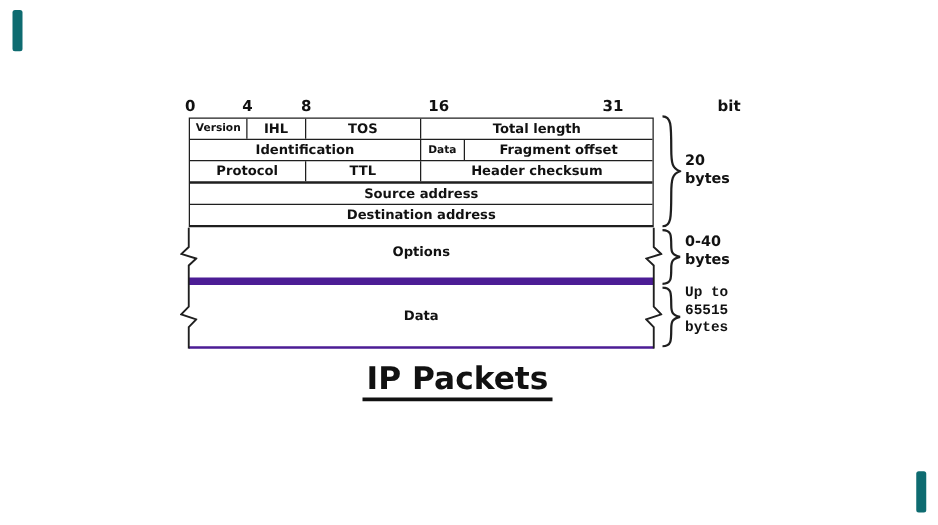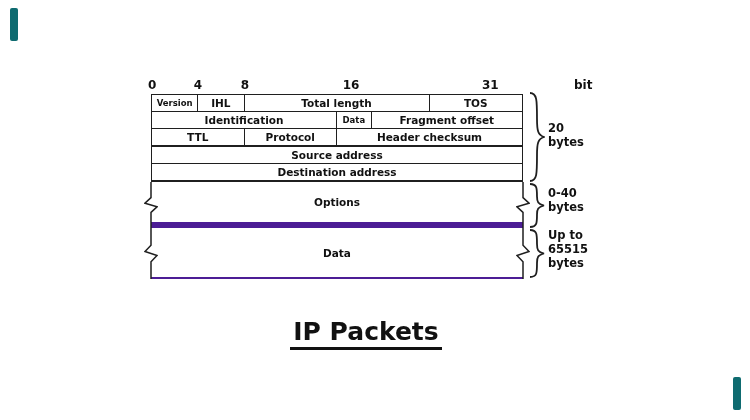--- a/index.html
+++ b/index.html
@@ -47,23 +47,23 @@
 
   .brace{position:absolute;}
   .brace-1{left:527px;top:92px;}
   .brace-2{left:527px;top:183px;}
   .brace-3{left:527px;top:229px;}
 
   .size-label{position:absolute;left:548px;width:58px;font-weight:bold;font-size:11.5px;
     line-height:14px;text-align:left;}
   .ann-1{top:121px;}
   .ann-2{top:186px;}
-  .ann-3{top:228px;}
+  .ann-3{top:228px;font-family:Liberation Mono, monospace;}
 
-  .title-wrap{position:absolute;left:0;width:732px;top:317px;text-align:center;}
+  .title-wrap{position:absolute;left:0;width:732px;top:288px;text-align:center;}
   .title{display:inline-block;font-size:25px;font-weight:bold;letter-spacing:0;
     border-bottom:3px solid #111;padding:0 3px 1px 3px;}
 </style>
 </head>
 <body>
 
 <div class="canvas">
 
   <div class="accent accent-tl"></div>
   <div class="accent accent-br"></div>
@@ -72,31 +72,31 @@
   <span class="btick tick-4">4</span>
   <span class="btick tick-8">8</span>
   <span class="btick tick-16">16</span>
   <span class="btick tick-31">31</span>
   <span class="btick tick-unit">bit</span>
 
   <div class="ptable">
     <div class="prow">
       <div class="pcell w4 fs-sm">Version</div>
       <div class="pcell w4">IHL</div>
+      <div class="pcell w8">TOS</div>
       <div class="pcell w16">Total length</div>
-      <div class="pcell w8">TOS</div>
     </div>
     <div class="prow">
       <div class="pcell w16">Identification</div>
       <div class="pcell w3 fs-sm">Data</div>
       <div class="pcell w13">Fragment offset</div>
     </div>
     <div class="prow thick">
+      <div class="pcell w8">Protocol</div>
       <div class="pcell w8">TTL</div>
-      <div class="pcell w8">Protocol</div>
       <div class="pcell w16">Header checksum</div>
     </div>
     <div class="prow">
       <div class="pcell w32">Source address</div>
     </div>
     <div class="prow">
       <div class="pcell w32">Destination address</div>
     </div>
   </div>
 

